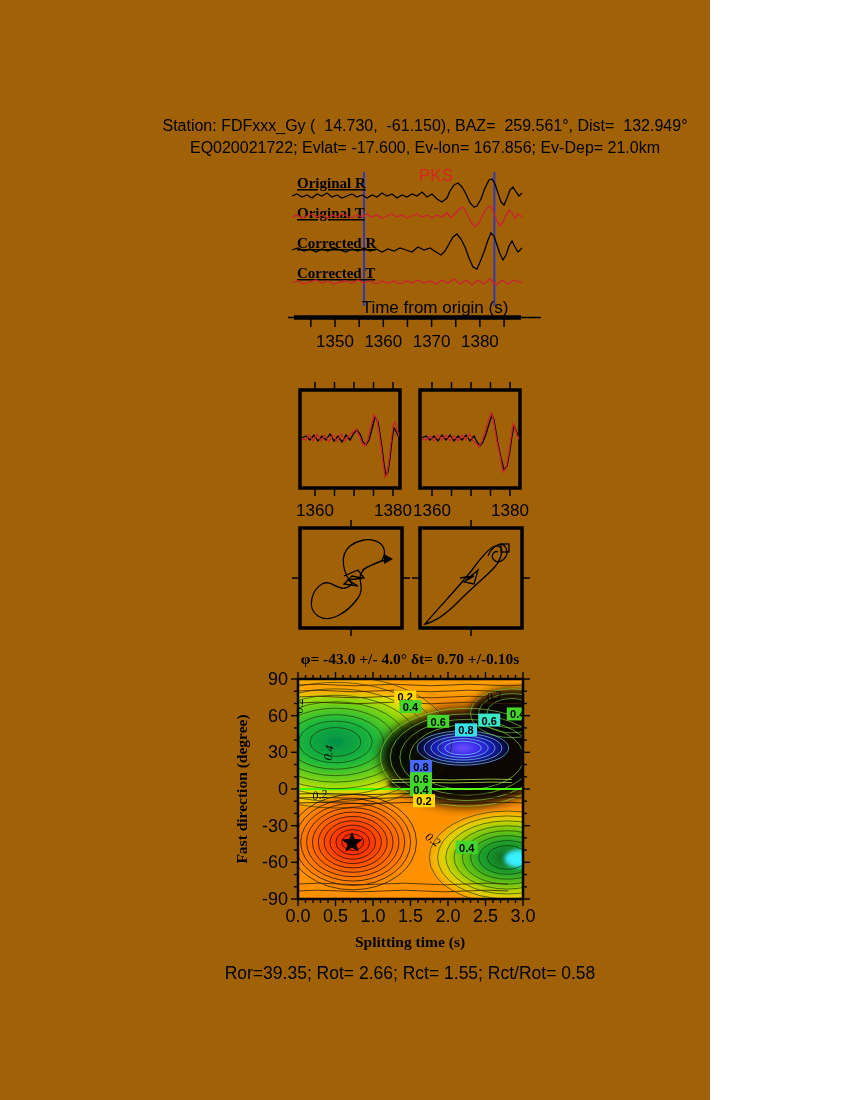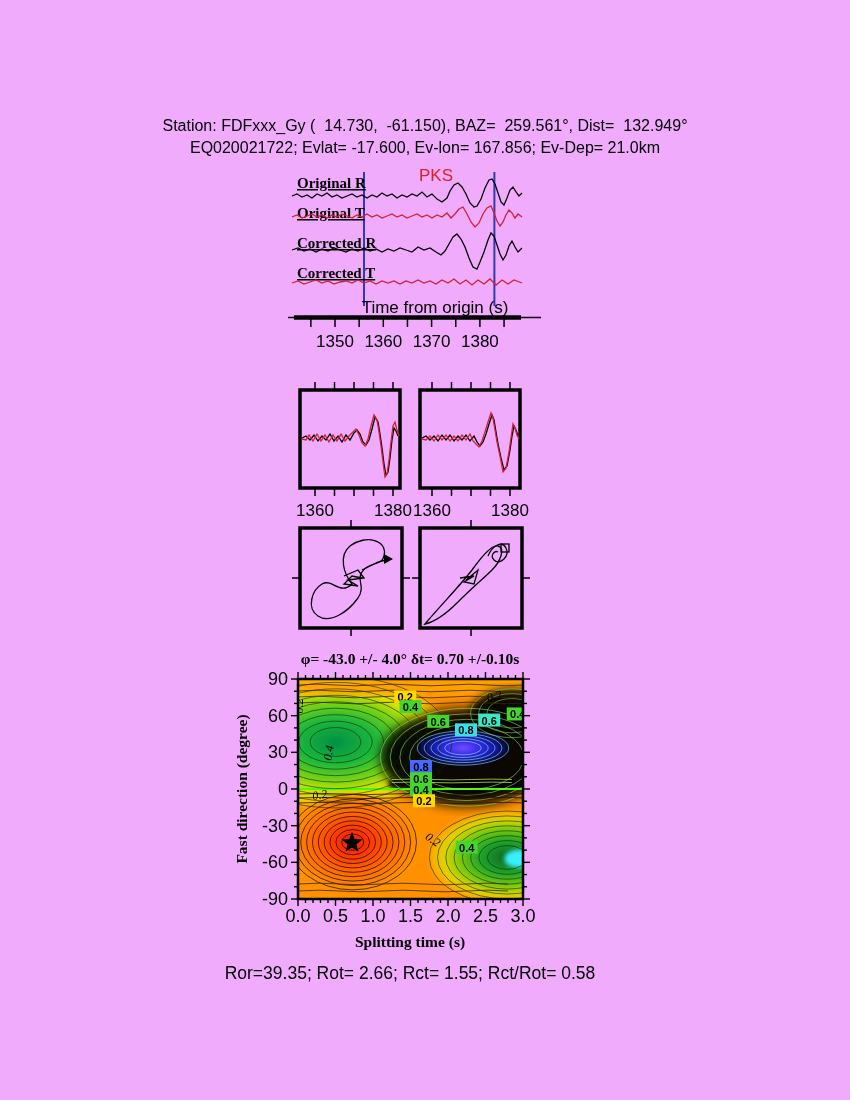--- a/index.html
+++ b/index.html
@@ -1,16 +1,16 @@
 <!DOCTYPE html>
 <html><head>
 <meta charset="utf-8">
 <style>
   html,body{margin:0;padding:0;background:#ffffff;}
-  .page{position:relative;width:850px;height:1100px;background:#f0abfc;overflow:hidden;}
+  .page{position:relative;width:710px;height:1100px;background:#a16207;overflow:hidden;}
   svg{display:block;}
   text{white-space:pre;}
   .sans{font-family:"Liberation Sans","DejaVu Sans",sans-serif;}
   .serifb{font-family:"Liberation Serif","DejaVu Serif",serif;font-weight:bold;}
 </style>
 </head>
 <body>
 
 <div class="page">
 <svg id="fig" width="850" height="1100" viewBox="0 0 850 1100">

